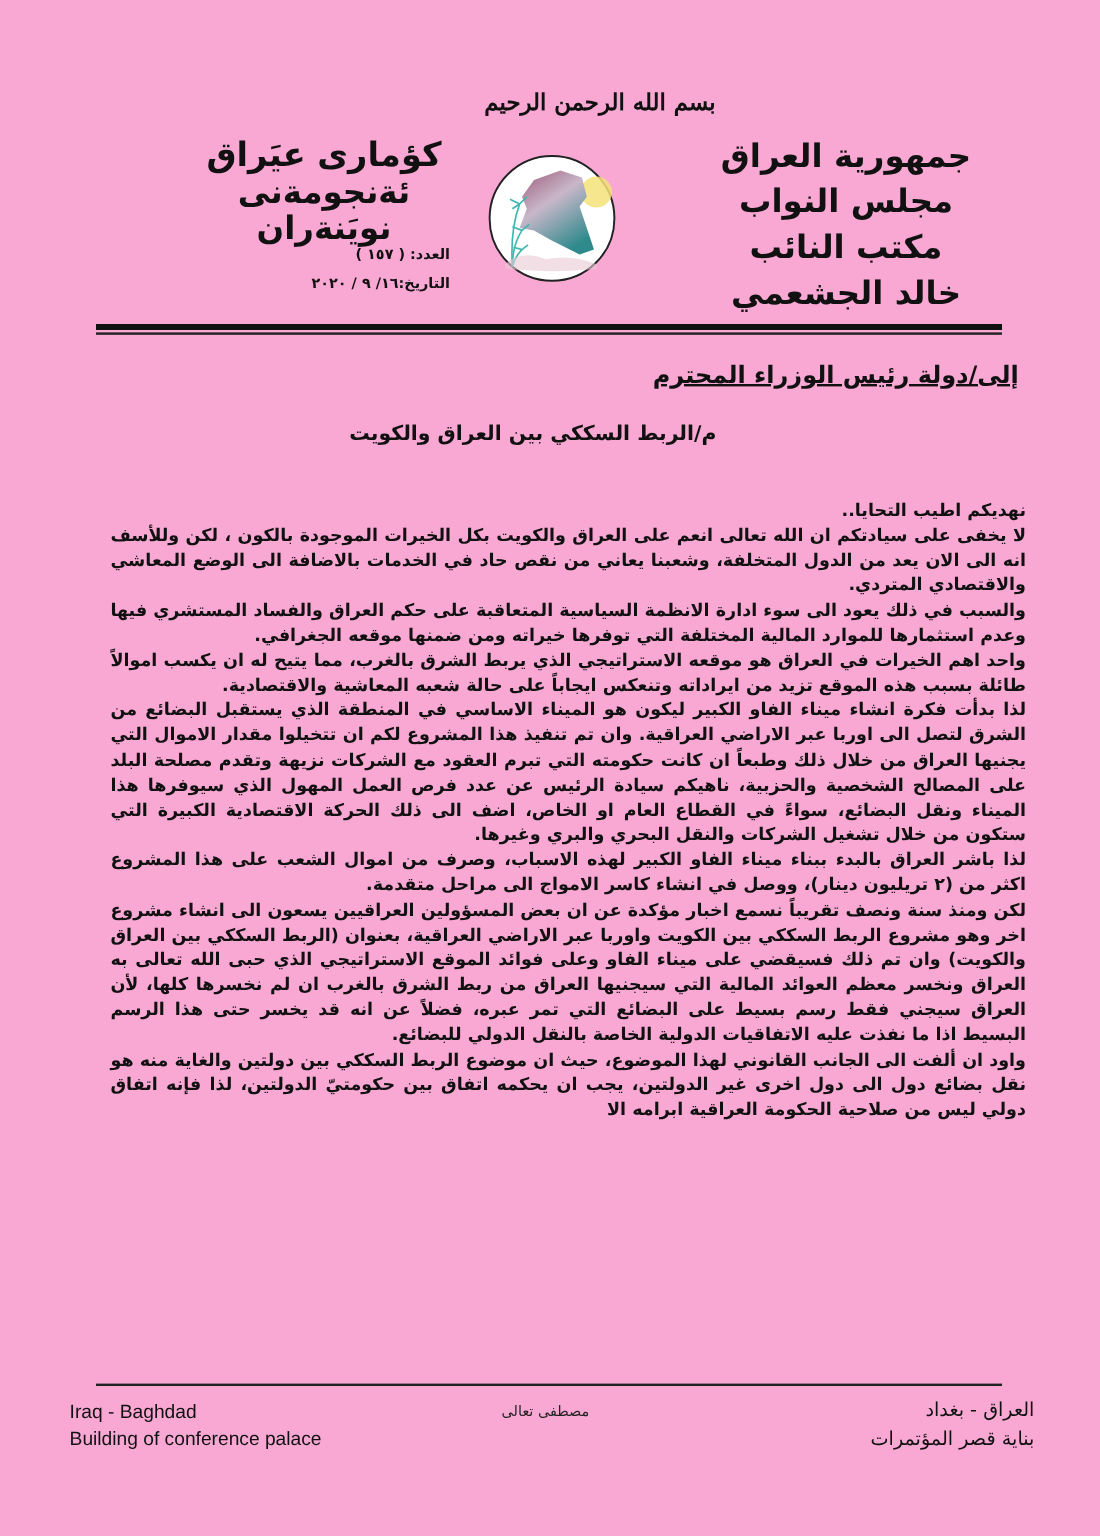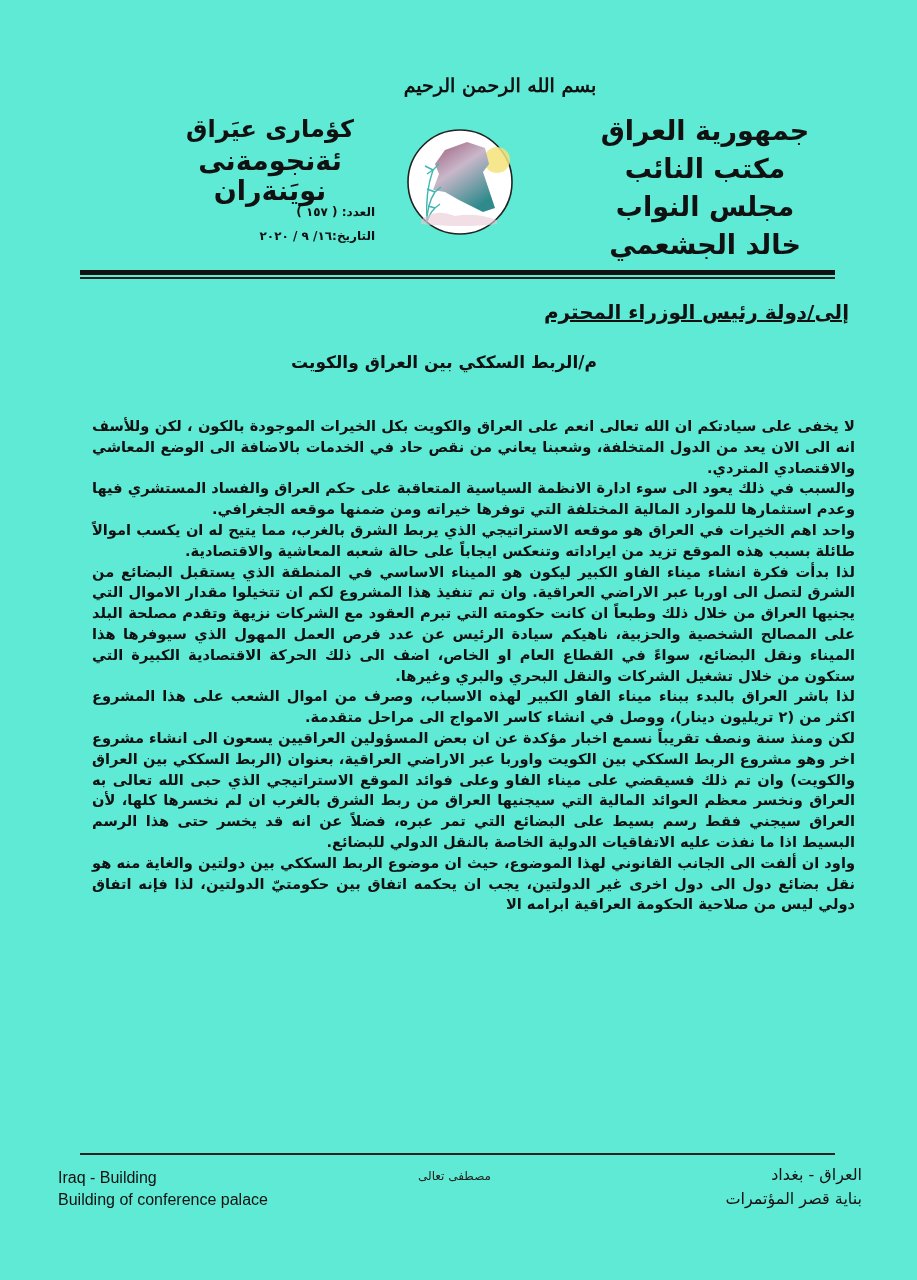--- a/index.html
+++ b/index.html
@@ -1,21 +1,21 @@
 <!DOCTYPE html>
 <html><head>
 <meta charset="utf-8">
 <style>
   html, body { margin:0; padding:0; }
   body { width:917px; height:1280px; background:#ffffff; position:relative; overflow:hidden; font-family:"DejaVu Sans", sans-serif; color:#111; }
-  .page { position:absolute; left:0; top:0; width:917px; height:1280px; background:#5eead4; }
+  .page { position:absolute; left:0; top:0; width:917px; height:1280px; background:#f9a8d4; }
   .basmala { position:absolute; left:380px; top:74px; width:240px; text-align:center; direction:rtl; font-family:"DejaVu Serif", serif; font-size:19px; font-weight:bold; color:#111; }
   .header-right { position:absolute; right:62px; top:112px; width:300px; direction:rtl; text-align:center; font-family:"DejaVu Sans", sans-serif; font-weight:bold; font-size:27px; line-height:38px; color:#111; }
   .header-left { position:absolute; left:140px; top:112px; width:260px; direction:rtl; text-align:center; font-weight:bold; color:#111; }
-  .header-left .kur1 { font-size:24px; line-height:34px; }
+  .header-left .kur1 { font-size:28px; line-height:34px; }
   .header-left .kur2 { font-size:27px; line-height:30px; }
   .ref { position:absolute; left:165px; top:200px; width:210px; direction:rtl; text-align:right; font-weight:bold; font-size:12px; line-height:24px; }
   .emblem { position:absolute; left:405px; top:112px; width:110px; height:140px; }
   .rule-top { position:absolute; left:80px; top:270px; width:755px; height:5px; background:#111; }
   .rule-top2 { position:absolute; left:80px; top:277px; width:755px; height:2px; background:#222; }
   .addressee { position:absolute; right:68px; top:300px; direction:rtl; font-weight:bold; font-size:20px;text-decoration:underline; }
   .subject { position:absolute; right:320px; top:352px; direction:rtl; font-weight:bold; font-size:17px;margin-left:25px; }
   .body-text { position:absolute; left:92px; right:62px; top:416px; direction:rtl; text-align:justify; font-weight:bold; font-size:14.6px; line-height:20.8px; color:#111; }
   .body-text p { margin:0; }
   .rule-bottom { position:absolute; left:80px; top:1153px; width:755px; height:2px; background:#222; }
@@ -25,22 +25,22 @@
 </style>
 </head>
 <body>
 
 <div class="page">
 
   <div class="basmala">بسم الله الرحمن الرحيم</div>
 
   <div class="header-right">
     <div>جمهورية العراق</div>
+    <div>مجلس النواب</div>
     <div>مكتب النائب</div>
-    <div>مجلس النواب</div>
     <div>خالد الجشعمي</div>
   </div>
 
   <div class="header-left">
     <div class="kur1">كؤمارى عيَراق</div>
     <div class="kur2">ئةنجومةنى نويَنةران</div>
   </div>
 
   <div class="ref">
     <div>العدد: ( ١٥٧ )</div>
@@ -69,33 +69,34 @@
     <path d="M16 108 Q30 96 50 104 Q70 100 92 108 L92 112 Q60 116 16 112 Z" fill="#e7c9d3" opacity="0.6"></path>
   </svg>
 
   <div class="rule-top"></div>
   <div class="rule-top2"></div>
 
   <div class="addressee">إلى/دولة رئيس الوزراء المحترم</div>
   <div class="subject">م/الربط السككي بين العراق والكويت</div>
 
   <div class="body-text">
+    <p>نهديكم اطيب التحايا..</p>
     <p>لا يخفى على سيادتكم ان الله تعالى انعم على العراق والكويت بكل الخيرات الموجودة بالكون ، لكن وللأسف انه الى الان يعد من الدول المتخلفة، وشعبنا يعاني من نقص حاد في الخدمات بالاضافة الى الوضع المعاشي والاقتصادي المتردي.</p>
     <p>والسبب في ذلك يعود الى سوء ادارة الانظمة السياسية المتعاقبة على حكم العراق والفساد المستشري فيها وعدم استثمارها للموارد المالية المختلفة التي توفرها خيراته ومن ضمنها موقعه الجغرافي.</p>
     <p>واحد اهم الخيرات في العراق هو موقعه الاستراتيجي الذي يربط الشرق بالغرب، مما يتيح له ان يكسب اموالاً طائلة بسبب هذه الموقع تزيد من ايراداته وتنعكس ايجاباً على حالة شعبه المعاشية والاقتصادية.</p>
     <p>لذا بدأت فكرة انشاء ميناء الفاو الكبير ليكون هو الميناء الاساسي في المنطقة الذي يستقبل البضائع من الشرق لتصل الى اوربا عبر الاراضي العراقية. وان تم تنفيذ هذا المشروع لكم ان تتخيلوا مقدار الاموال التي يجنيها العراق من خلال ذلك وطبعاً ان كانت حكومته التي تبرم العقود مع الشركات نزيهة وتقدم مصلحة البلد على المصالح الشخصية والحزبية، ناهيكم سيادة الرئيس عن عدد فرص العمل المهول الذي سيوفرها هذا الميناء ونقل البضائع، سواءً في القطاع العام او الخاص، اضف الى ذلك الحركة الاقتصادية الكبيرة التي ستكون من خلال تشغيل الشركات والنقل البحري والبري وغيرها.</p>
     <p>لذا باشر العراق بالبدء ببناء ميناء الفاو الكبير لهذه الاسباب، وصرف من اموال الشعب على هذا المشروع اكثر من (٢ تريليون دينار)، ووصل في انشاء كاسر الامواج الى مراحل متقدمة.</p>
     <p>لكن ومنذ سنة ونصف تقريباً نسمع اخبار مؤكدة عن ان بعض المسؤولين العراقيين يسعون الى انشاء مشروع اخر وهو مشروع الربط السككي بين الكويت واوربا عبر الاراضي العراقية، بعنوان (الربط السككي بين العراق والكويت) وان تم ذلك فسيقضي على ميناء الفاو وعلى فوائد الموقع الاستراتيجي الذي حبى الله تعالى به العراق ونخسر معظم العوائد المالية التي سيجنيها العراق من ربط الشرق بالغرب ان لم نخسرها كلها، لأن العراق سيجني فقط رسم بسيط على البضائع التي تمر عبره، فضلاً عن انه قد يخسر حتى هذا الرسم البسيط اذا ما نفذت عليه الاتفاقيات الدولية الخاصة بالنقل الدولي للبضائع.</p>
     <p>واود ان ألفت الى الجانب القانوني لهذا الموضوع، حيث ان موضوع الربط السككي بين دولتين والغاية منه هو نقل بضائع دول الى دول اخرى غير الدولتين، يجب ان يحكمه اتفاق بين حكومتيّ الدولتين، لذا فإنه اتفاق دولي ليس من صلاحية الحكومة العراقية ابرامه الا</p>
   </div>
 
   <div class="rule-bottom"></div>
 
   <div class="footer-en">
-    <div>Iraq - Building</div>
+    <div>Iraq - Baghdad</div>
     <div>Building of conference palace</div>
   </div>
 
   <div class="footer-name">مصطفى تعالى</div>
 
   <div class="footer-ar">
     <div>العراق - بغداد</div>
     <div>بناية قصر المؤتمرات</div>
   </div>
 </div>

